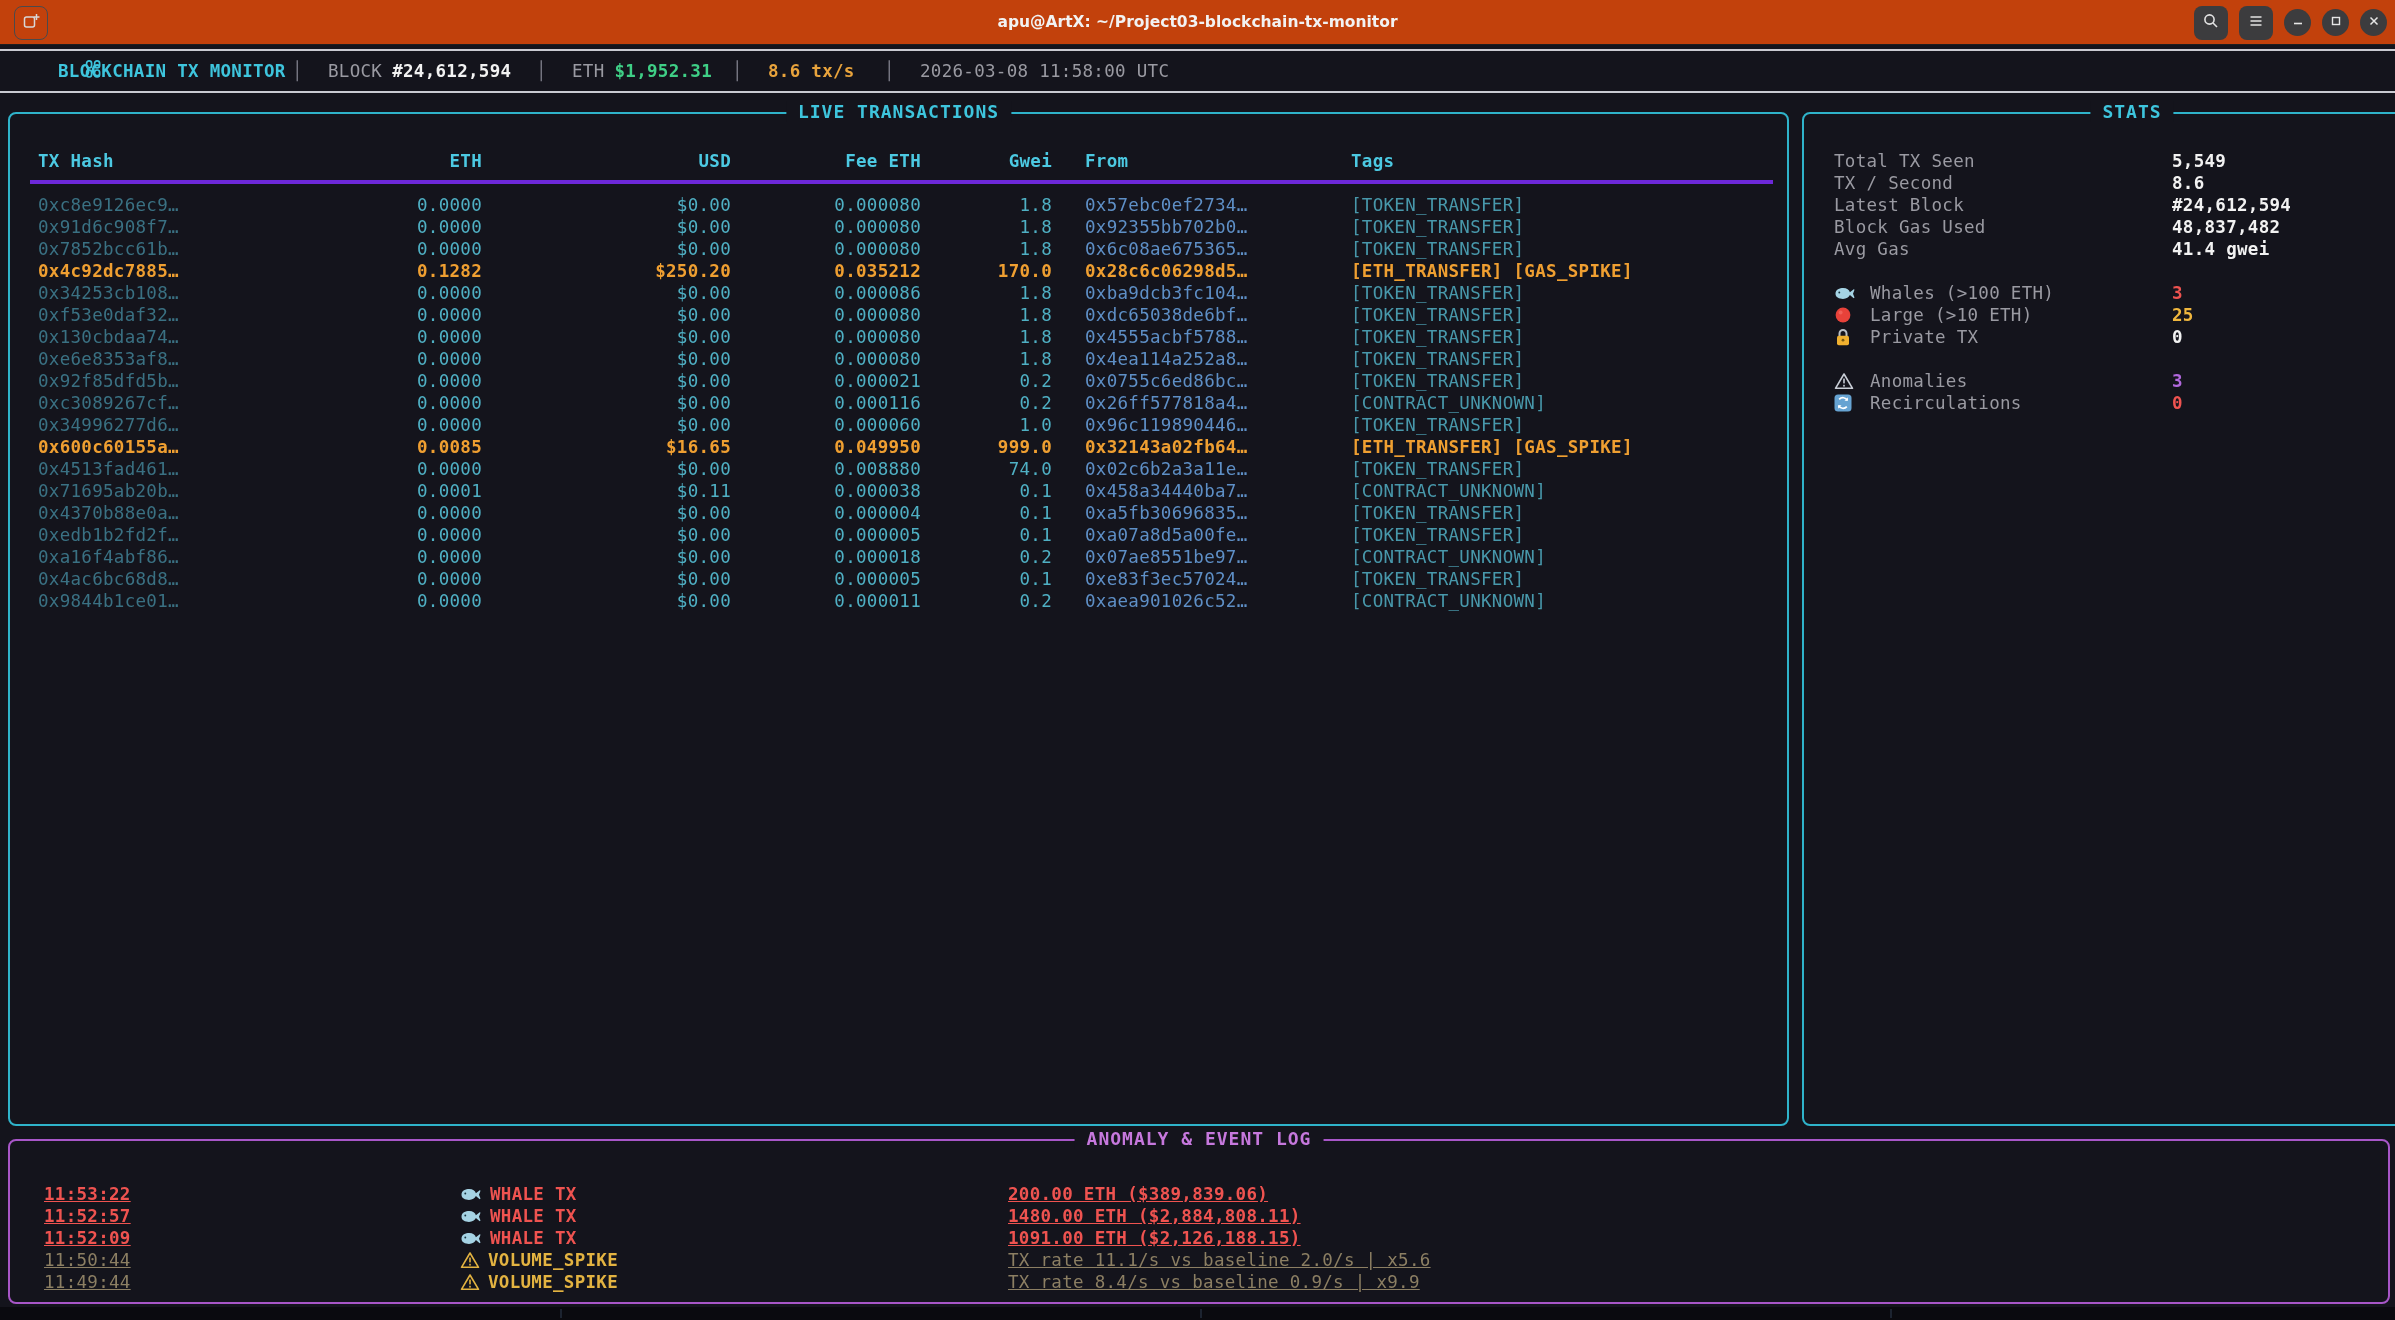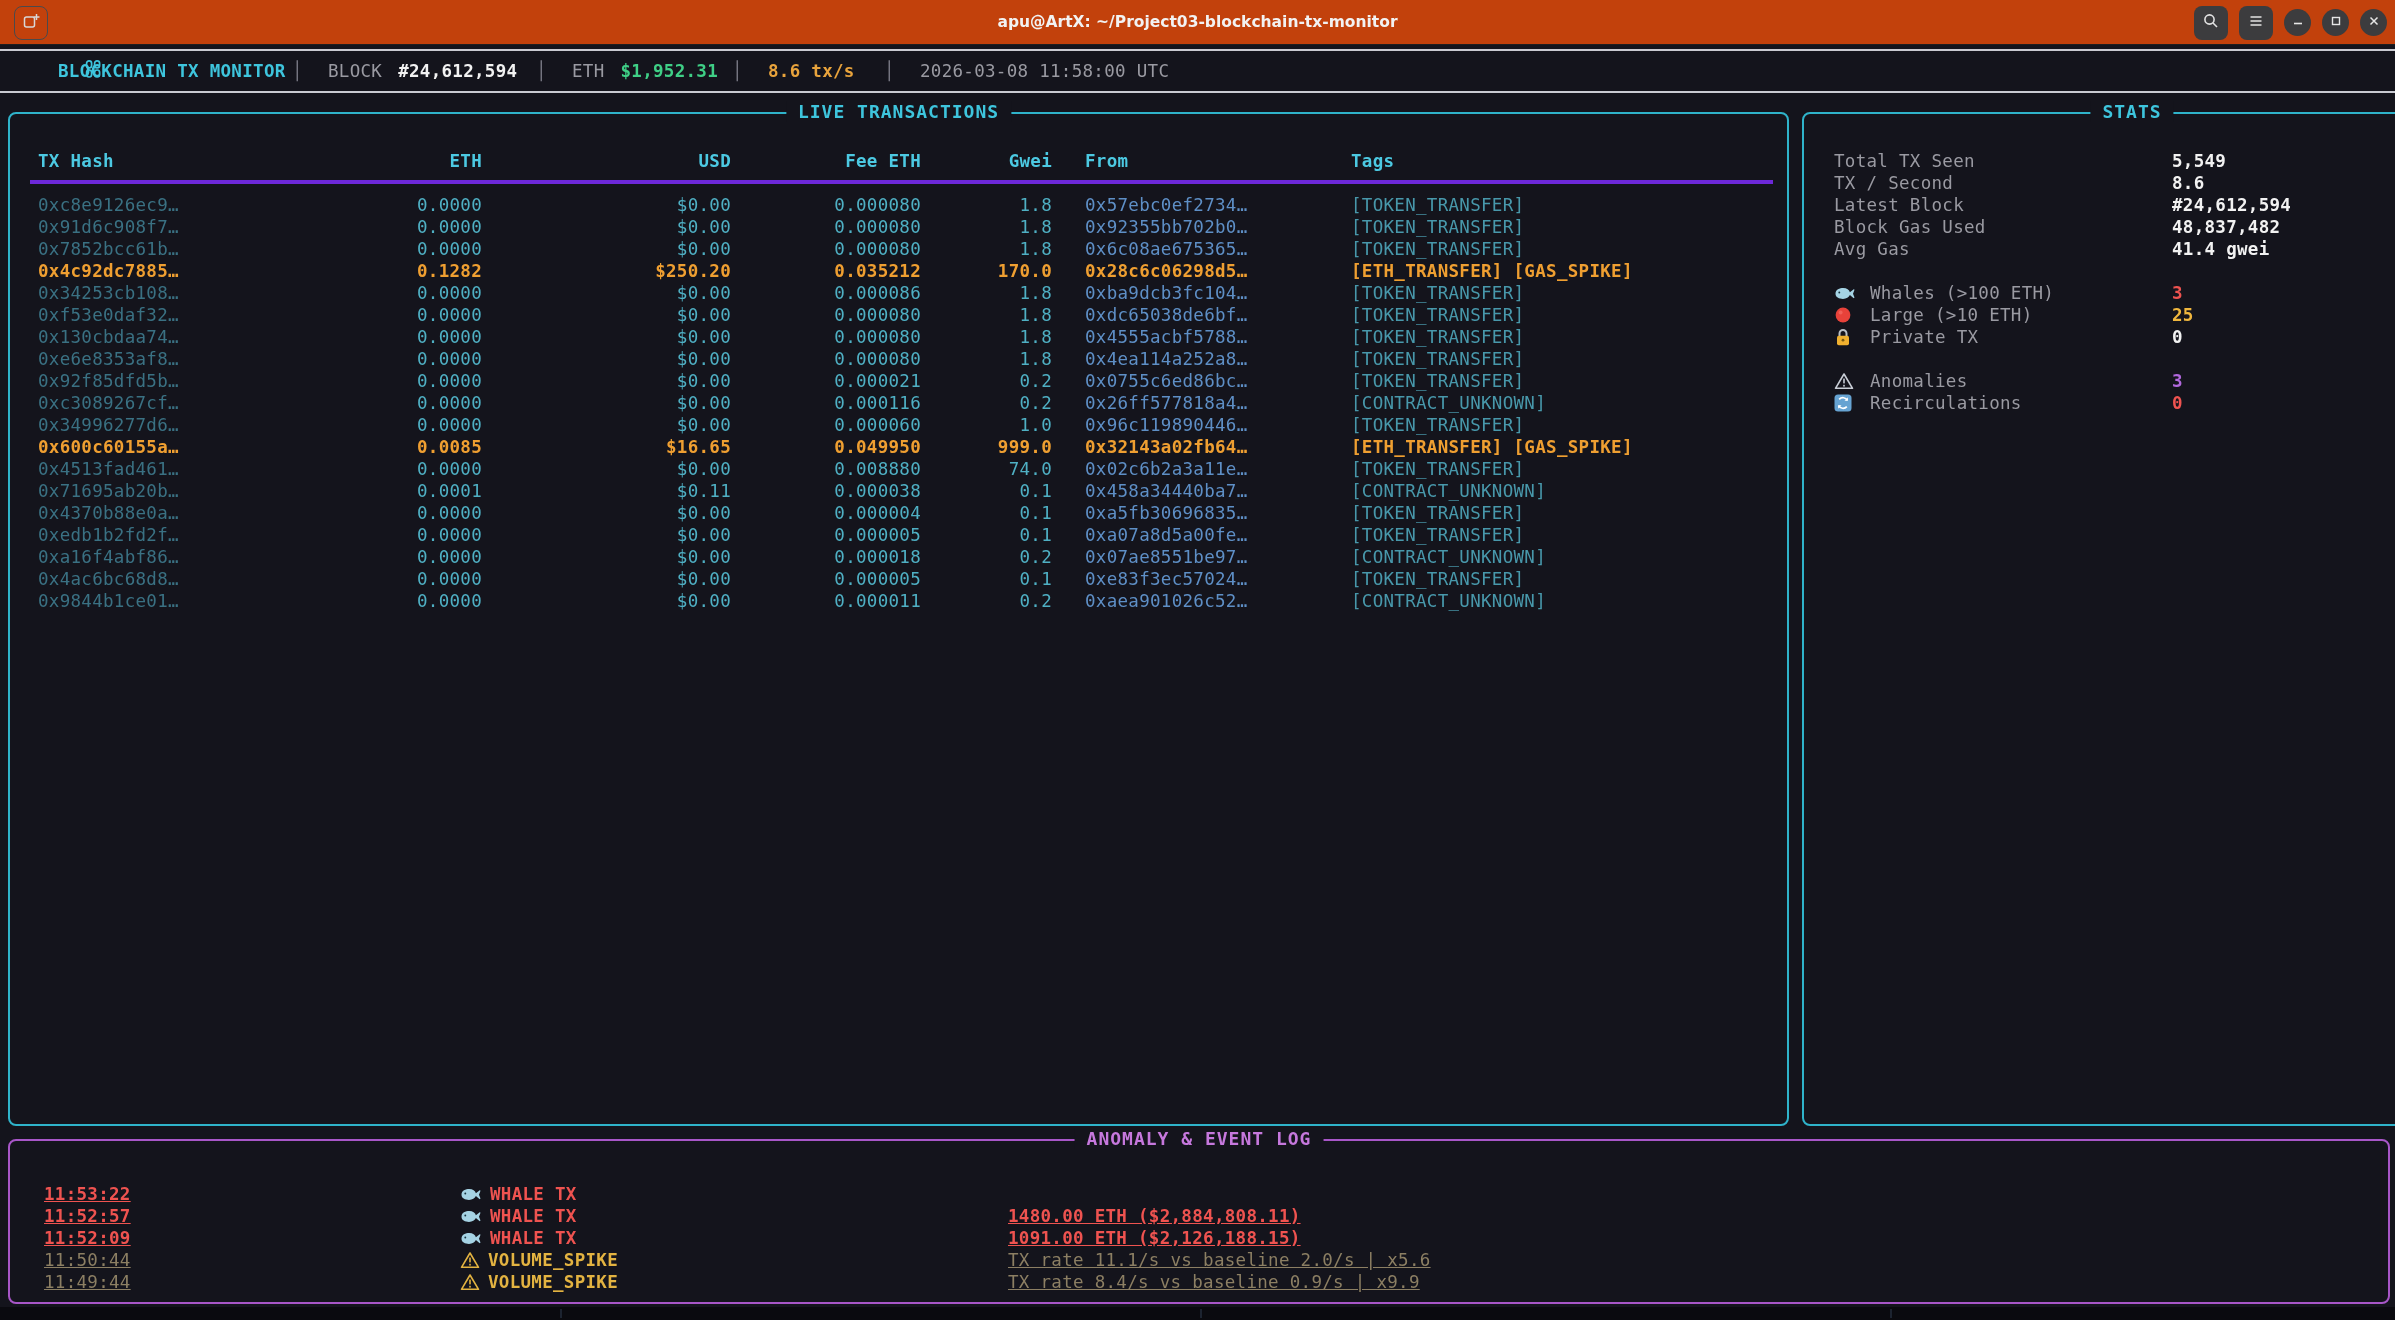--- a/index.html
+++ b/index.html
@@ -26,21 +26,21 @@
   .hrule-top { top: 4px; }
   .hrule-bot { top: 46px; }
 
   
   .appbar { position: absolute; top: 6px; left: 0; right: 0; height: 40px; }
   .appbar > * { position: absolute; top: 50%; transform: translateY(-50%); white-space: pre; }
   .app-icon    { left: 18px;  color: #3ec5dd; }
   .app-title   { left: 58px;  color: #3ec5dd; font-weight: 700; }
   .sep         { color: #7a7a85; }
   .sep1 { left: 292px; } .sep2 { left: 536px; } .sep3 { left: 732px; } .sep4 { left: 884px; }
-  .grp { display: flex; gap: 16px; }
+  .grp { display: flex; gap: 10px; }
   .blk-grp { left: 328px; } .eth-grp { left: 572px; }
   .lbl-gray { color: #9a9aa2; }
   .val-white { color: #f2f2f2; font-weight: 700; }
   .val-green { color: #3fcf86; font-weight: 700; }
   .tx-rate   { left: 768px; color: #e8a33c; font-weight: 700; }
   .timestamp { left: 920px; color: #9a9aa2; }
 
   
   .panel { position: absolute; border: 2px solid #2fb3ca; border-radius: 8px; }
   .panel-title { position: absolute; top: -13px; left: 50%; transform: translateX(-50%);
@@ -493,20 +493,21 @@
           <span class="ev-time">11:53:22</span>
           <span class="ev-type-cell">
             <span class="ev-icon">
               <svg width="22" height="17" viewBox="0 0 22 16">
                 <path d="M1.5 8.2 C1.5 4.2 5.6 2.6 9.3 2.6 C12.8 2.6 15.2 4.4 15.9 6.8 L19.4 3.9 C19.9 3.5 20.6 4 20.4 4.6 L19 8.2 L20.4 11.8 C20.6 12.4 19.9 12.9 19.4 12.5 L15.9 9.6 C14.9 12 12.4 13.4 9 13.4 C5 13.4 1.5 11.6 1.5 8.2 Z" fill="#a5d3e4"></path>
                 <circle cx="5.3" cy="7" r="0.95" fill="#14323e"></circle>
               </svg>
             </span>
             <span class="ev-type">WHALE TX</span>
           </span>
+          <span class="ev-detail">200.00 ETH ($389,839.06)</span>
         </div>
 
         <div class="ev-row st-whale">
           <span class="ev-time">11:52:57</span>
           <span class="ev-type-cell">
             <span class="ev-icon">
               <svg width="22" height="17" viewBox="0 0 22 16">
                 <path d="M1.5 8.2 C1.5 4.2 5.6 2.6 9.3 2.6 C12.8 2.6 15.2 4.4 15.9 6.8 L19.4 3.9 C19.9 3.5 20.6 4 20.4 4.6 L19 8.2 L20.4 11.8 C20.6 12.4 19.9 12.9 19.4 12.5 L15.9 9.6 C14.9 12 12.4 13.4 9 13.4 C5 13.4 1.5 11.6 1.5 8.2 Z" fill="#a5d3e4"></path>
                 <circle cx="5.3" cy="7" r="0.95" fill="#14323e"></circle>
               </svg>

